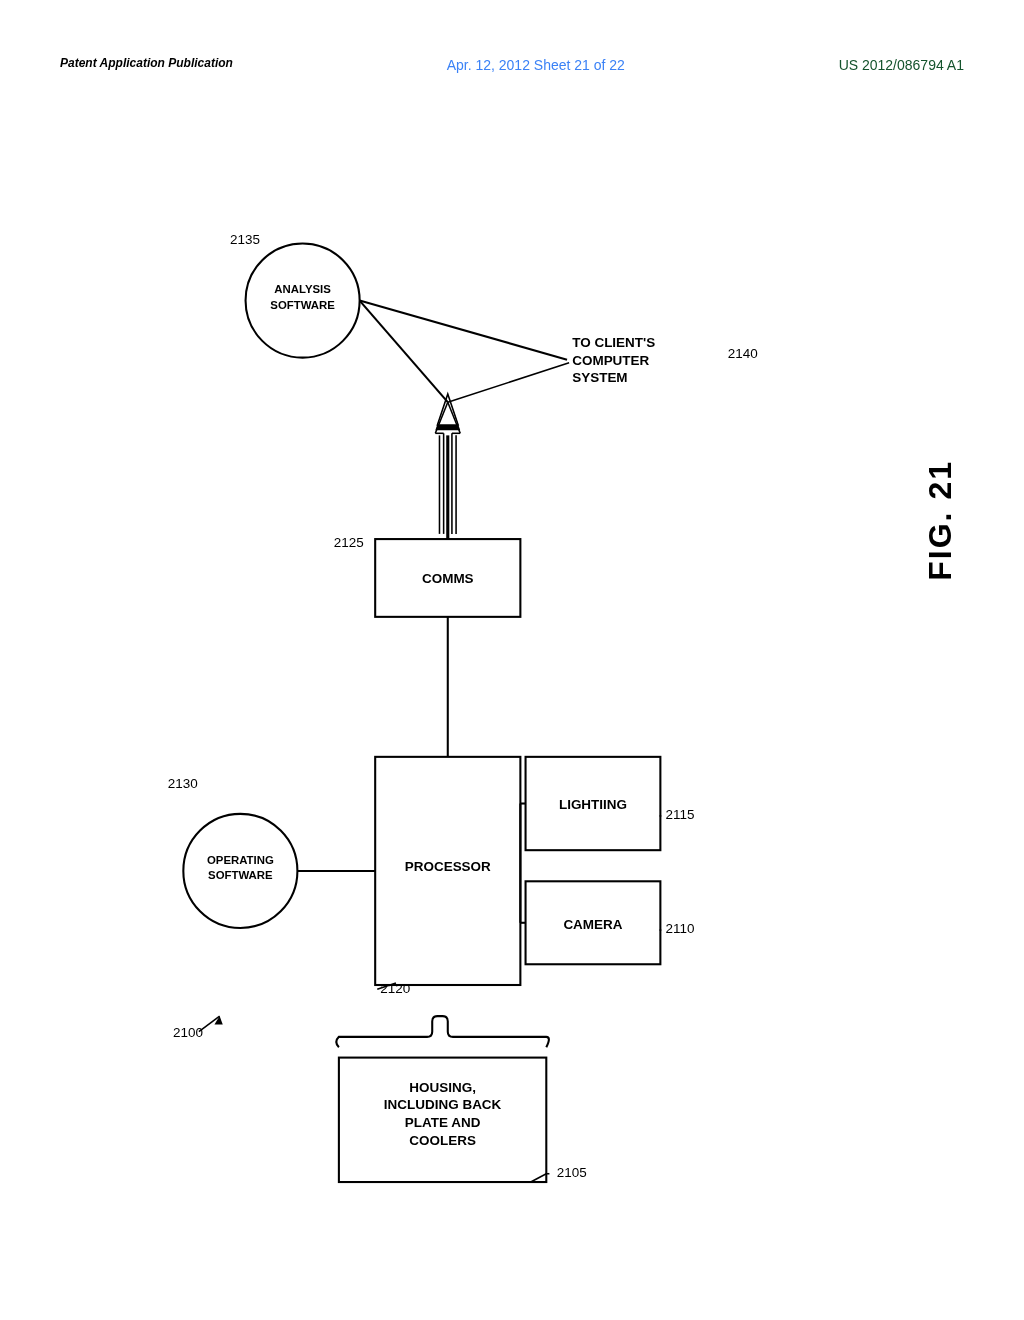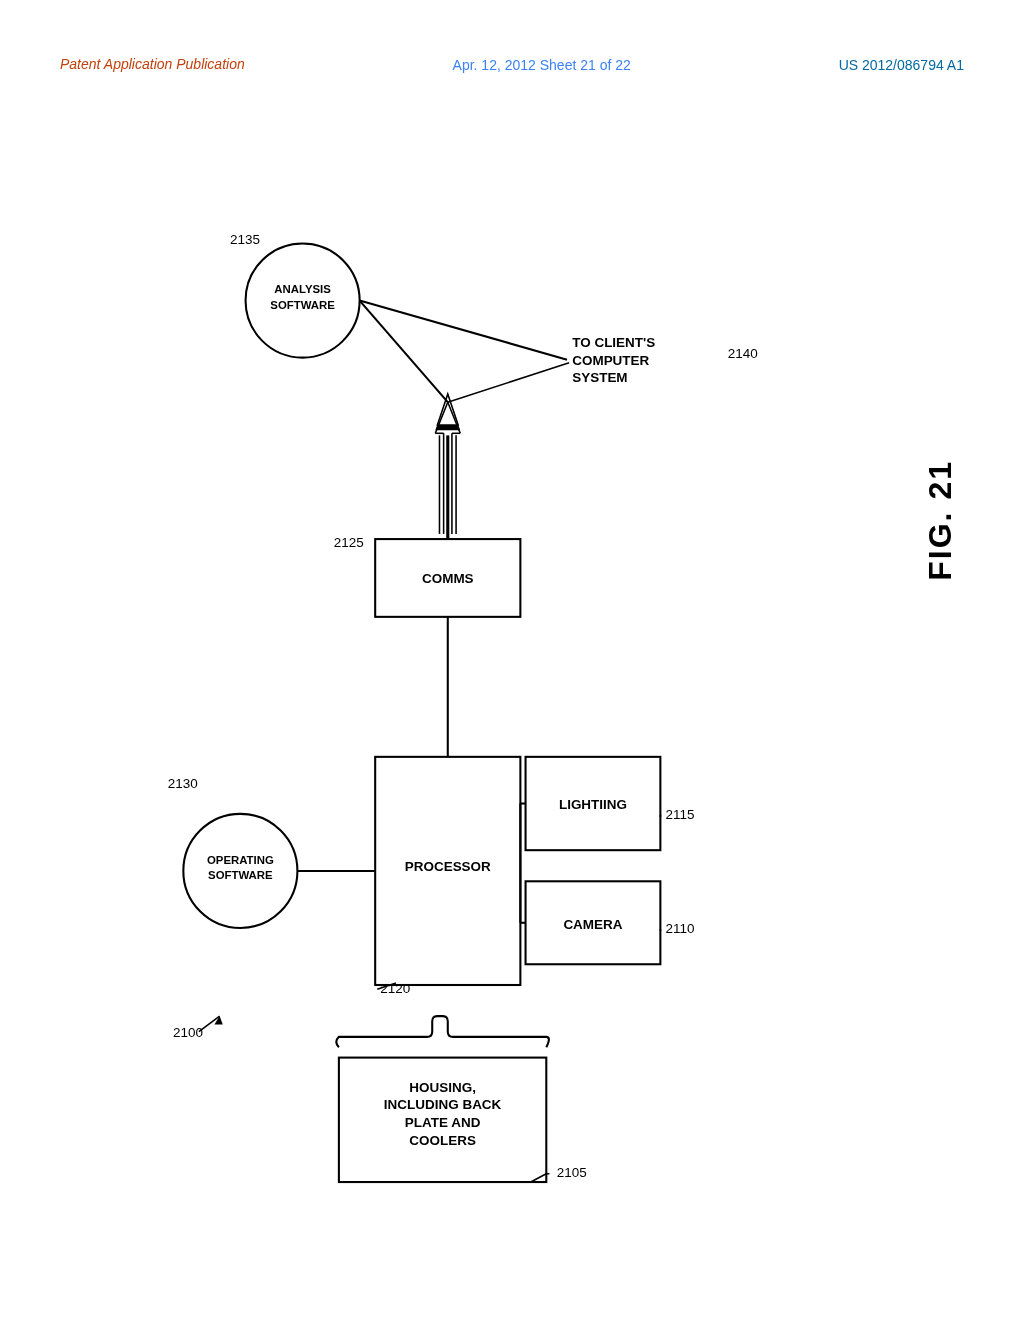--- a/index.html
+++ b/index.html
@@ -24,35 +24,35 @@
       position: absolute;
       top: 55px;
       left: 0;
       right: 0;
       display: flex;
       justify-content: space-between;
       align-items: flex-start;
       padding: 0 60px;
     }
     .header-left {
-      font-size: 14px;
-      font-weight: normal;
+      font-size: 12px;
+      font-weight: bold;
       font-style: italic;
-      color: #c2410c;
+      color: #000000;
       line-height: 1.4;
     }
     .header-center {
       font-size: 14px;
       color: #3b82f6;
       text-align: center;
       padding-top: 2px;
     }
     .header-right {
       font-size: 14px;
-      color: #0369a1;
+      color: #14532d;
       padding-top: 2px;
     }
 
     
     .diagram {
       position: absolute;
       top: 145px;
       left: 50px;
       width: 920px;
       height: 1120px;

